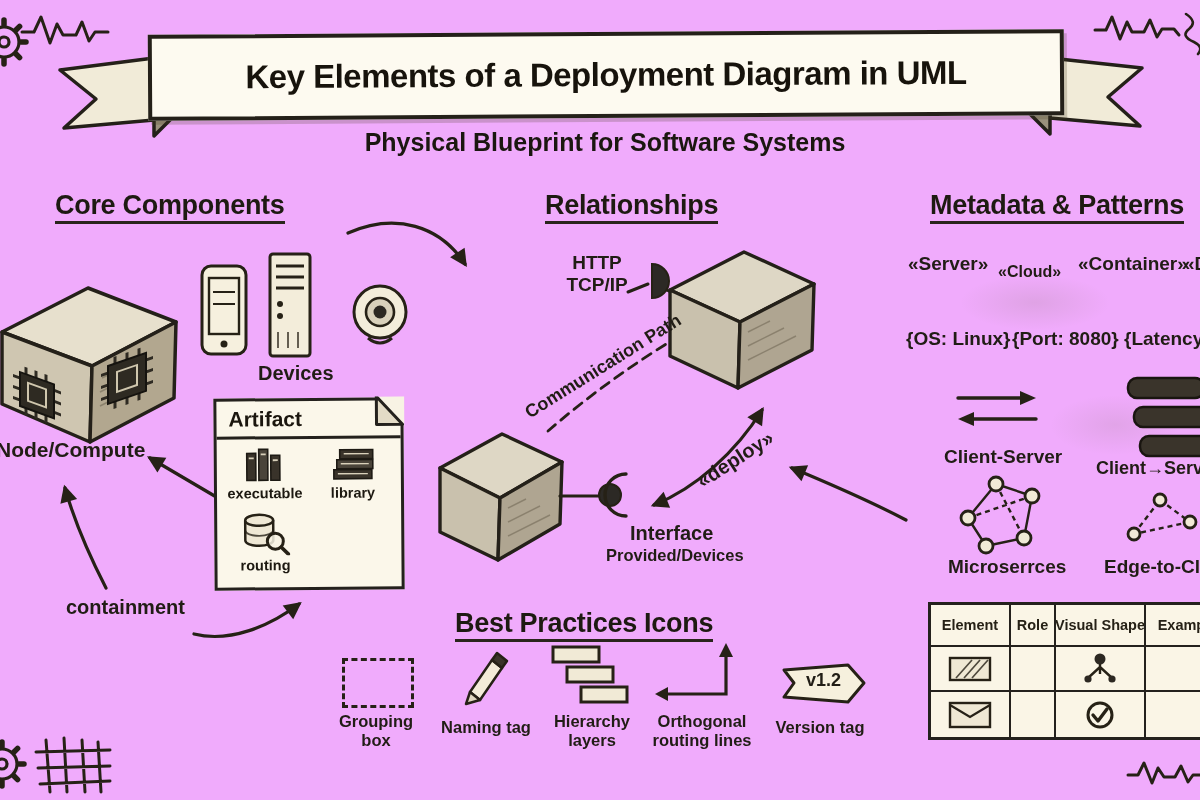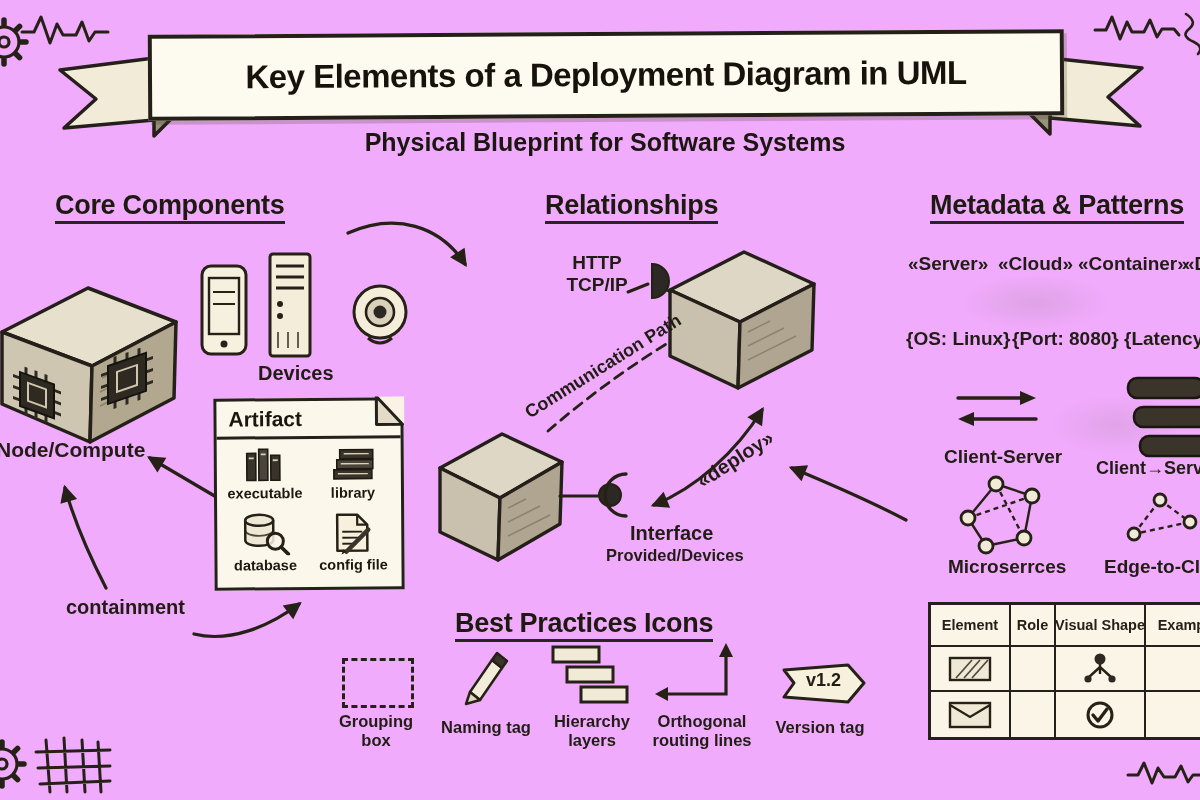--- a/index.html
+++ b/index.html
@@ -198,31 +198,21 @@
         <div class="alabel">library</div>
       </div>
       <div class="acell">
         <svg width="50" height="44" viewBox="0 0 50 44">
           <path d="M5,9 V29 A14,5.5 0 0 0 33,29 V9" fill="#efe8d5" stroke="#262116" stroke-width="2.5"></path>
           <ellipse cx="19" cy="9" rx="14" ry="5.5" fill="#efe8d5" stroke="#262116" stroke-width="2.5"></ellipse>
           <path d="M5,19 A14,5.5 0 0 0 33,19" fill="none" stroke="#262116" stroke-width="1.8" opacity="0.8"></path>
           <circle cx="35" cy="30" r="8" fill="rgba(248,243,228,0.85)" stroke="#262116" stroke-width="3"></circle>
           <path d="M41,36 L48,43" stroke="#262116" stroke-width="3.6" stroke-linecap="round"></path>
         </svg>
-        <div class="alabel">database</div>
-      </div>
-      <div class="acell">
-        <svg width="46" height="44" viewBox="0 0 46 44">
-          <path d="M7,4 H27 L37,14 V40 H7 Z" fill="#f6f0dd" stroke="#262116" stroke-width="2.5" stroke-linejoin="round"></path>
-          <path d="M27,4 V14 H37" fill="none" stroke="#262116" stroke-width="2.2"></path>
-          <path d="M12,21 h20 M12,27 h20 M12,33 h14" stroke="#262116" stroke-width="1.8" fill="none"></path>
-          <path d="M16,41 L38,19" stroke="#3a342a" stroke-width="4.5" stroke-linecap="round"></path>
-          <path d="M16,41 L11,44 L13,38.5 Z" fill="#262116"></path>
-        </svg>
-        <div class="alabel">config file</div>
+        <div class="alabel">routing</div>
       </div>
     </div>
   </div>
   <div class="lbl z3" style="left:66px;top:596px;font-size:20px;">containment</div>
 
   <svg class="abs z2" style="left:430px;top:420px;" width="142" height="152" viewBox="0 0 142 152">
     <g stroke="#242019" stroke-width="3.4" stroke-linejoin="round">
       <polygon points="10,48 72,14 132,42 70,78" fill="#ded7c5"></polygon>
       <polygon points="10,48 70,78 68,140 10,112" fill="#c9c1ad"></polygon>
       <polygon points="70,78 132,42 130,104 68,140" fill="#afa591"></polygon>
@@ -292,21 +282,21 @@
   <div class="lbl center z3" style="left:644px;top:712px;width:116px;font-size:16.5px;">Orthogonal
 routing lines</div>
 
   <svg class="abs z2" style="left:776px;top:660px;" width="94" height="48" viewBox="0 0 94 48">
     <path d="M8,10 L72,5 L88,23 L72,42 L8,37 L18,23 Z" fill="#f6f0dd" stroke="#262116" stroke-width="3" stroke-linejoin="round"></path>
   </svg>
   <div class="lbl z3" style="left:806px;top:670px;font-size:18px;">v1.2</div>
   <div class="lbl center z3" style="left:768px;top:718px;width:104px;font-size:16.5px;">Version tag</div>
 
   <div class="lbl z3" style="left:908px;top:253px;font-size:19px;">«Server»</div>
-  <div class="lbl z3" style="left:998px;top:253px;font-size:19px;">«Cloud»</div>
+  <div class="lbl z3" style="left:998px;top:263px;font-size:16px;">«Cloud»</div>
   <div class="lbl z3" style="left:1078px;top:253px;font-size:19px;">«Container»</div>
   <div class="lbl z3" style="left:1184px;top:253px;font-size:19px;white-space:nowrap;">«Device»</div>
 
   <div class="lbl z3" style="left:906px;top:328px;font-size:19px;">{OS: Linux}</div>
   <div class="lbl z3" style="left:1012px;top:328px;font-size:19px;">{Port: 8080}</div>
   <div class="lbl z3" style="left:1124px;top:328px;font-size:19px;white-space:nowrap;">{Latency &lt;</div>
 
   <svg class="abs z2" style="left:950px;top:386px;" width="96" height="46" viewBox="0 0 96 46">
     <path d="M8,12 H72" stroke="#262116" stroke-width="3.4" stroke-linecap="round"></path>
     <polygon points="70,5 86,12 70,19" fill="#262116"></polygon>

